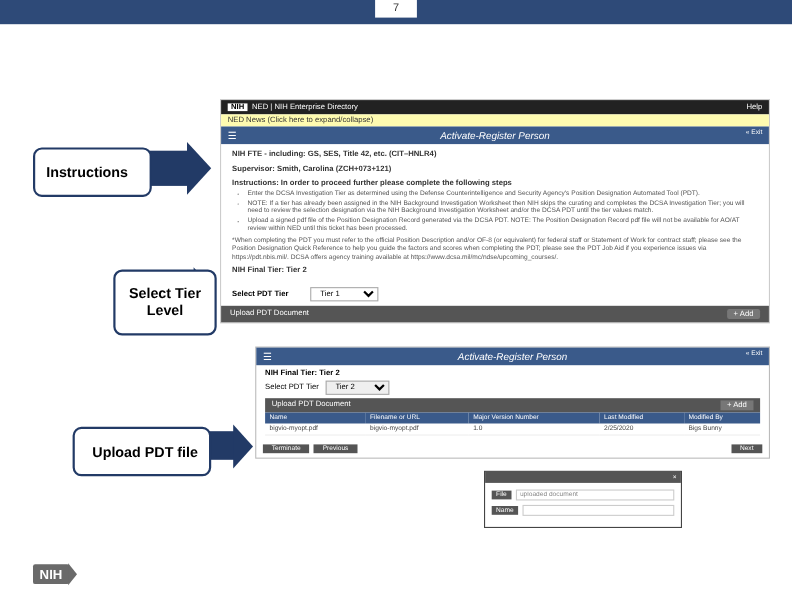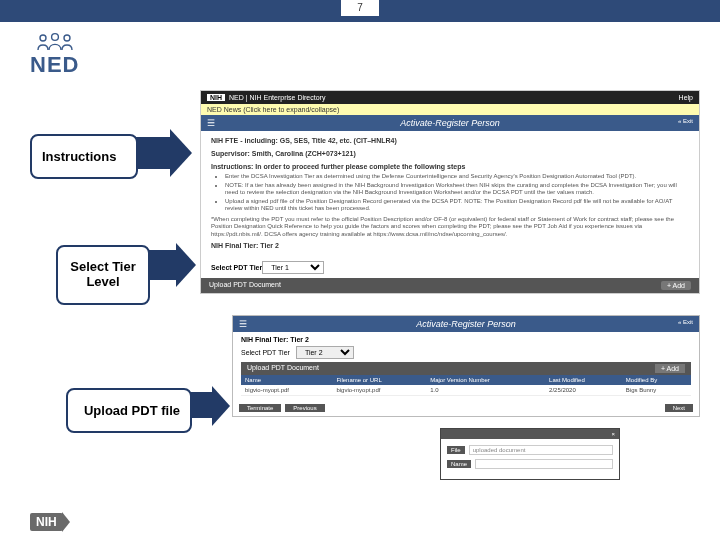--- a/index.html
+++ b/index.html
@@ -41,21 +41,21 @@
   .ned-banner { background: #3a5a8a; color: #fff; text-align: center; padding: 3px; font-style: italic; font-size: 9px; position: relative; }
   .ned-banner .ham { position: absolute; left: 6px; top: 3px; font-style: normal; }
   .ned-banner .end { position: absolute; right: 6px; top: 3px; font-style: normal; font-size: 6px; }
   .ned-body { padding: 6px 10px; color: #333; line-height: 1.25; }
   .ned-body b { font-weight: 700; }
   .ned-body .sup { font-size: 7px; margin-bottom: 4px; }
   .ned-body .instr-h { font-weight: 700; font-size: 7px; }
   .ned-body ul { margin: 2px 0 3px 14px; font-size: 6px; color: #555; }
   .ned-body ul li { margin-bottom: 1px; }
   .ned-body .note { font-size: 6px; margin-top: 3px; color: #555; }
-  .tier-row { display: flex; align-items: center; gap: 0; padding: 4px 10px; font-size: 7px; }
+  .tier-row { display: flex; align-items: center; gap: 20px; padding: 4px 10px; font-size: 7px; }
   .tier-row label { font-weight: 700; }
   .tier-row select { font-size: 7px; padding: 1px 18px 1px 4px; border: 1px solid #aaa; background: #fff; }
   .upload-bar { background: #555; color: #fff; padding: 3px 8px; font-size: 7px; display: flex; justify-content: space-between; }
   .upload-bar .btn { background: #777; padding: 1px 6px; border-radius: 2px; }
   
   
   .ned-second { position: absolute; top: 315px; left: 232px; right: 20px; border: 1px solid #bbb; background: #fff; font-size: 7px; }
   .ned-second .ned-banner2 { background: #3a5a8a; color: #fff; text-align: center; padding: 3px; font-style: italic; font-size: 9px; position: relative; }
   .ned-second .ned-banner2 .ham { position: absolute; left: 6px; top: 3px; font-style: normal; }
   .ned-second .ned-banner2 .end { position: absolute; right: 6px; top: 3px; font-style: normal; font-size: 6px; }
@@ -83,40 +83,27 @@
   .nih-footer .arrow-r { display: inline-block; width: 0; height: 0; border-top: 10px solid transparent; border-bottom: 10px solid transparent; border-left: 8px solid #6a6a6a; vertical-align: middle; margin-left: -1px; }
 </style>
 </head>
 <body>
 
 <div class="top-stripe">
   <div class="page-num">7</div>
 </div>
 
 <div class="title-row">
-  <div class="ned-logo">
-    <svg viewBox="0 0 44 20">
-      <g fill="none" stroke="#3a5a8a" stroke-width="1.4">
-        <circle cx="10" cy="6" r="3"></circle>
-          <path d="M5 18c0-3 2-5 5-5s5 2 5 5"></path>
-        <circle cx="22" cy="5" r="3.4"></circle>
-          <path d="M16 18c0-3.4 2.5-5.6 6-5.6s6 2.2 6 5.6"></path>
-        <circle cx="34" cy="6" r="3"></circle>
-          <path d="M29 18c0-3 2-5 5-5s5 2 5 5"></path>
-      </g>
-    </svg>
-    <span>NED</span>
-  </div>
 </div>
 
 <div class="callout c1">Instructions</div>
 <div class="arrow-stem stem1"></div>
 <div class="arrow arr1"></div>
 
-<div class="callout c2" style="white-space: pre-line;">Select Tier
+<div class="callout c2" style="white-space: pre-line; margin-left: 47px;">Select Tier
 Level</div>
 <div class="arrow-stem stem2"></div>
 <div class="arrow arr2"></div>
 
 <div class="callout c3">Upload PDT file</div>
 <div class="arrow-stem stem3"></div>
 <div class="arrow arr3"></div>
 
 <div class="ned-top">
   <div class="ned-hdr1">

